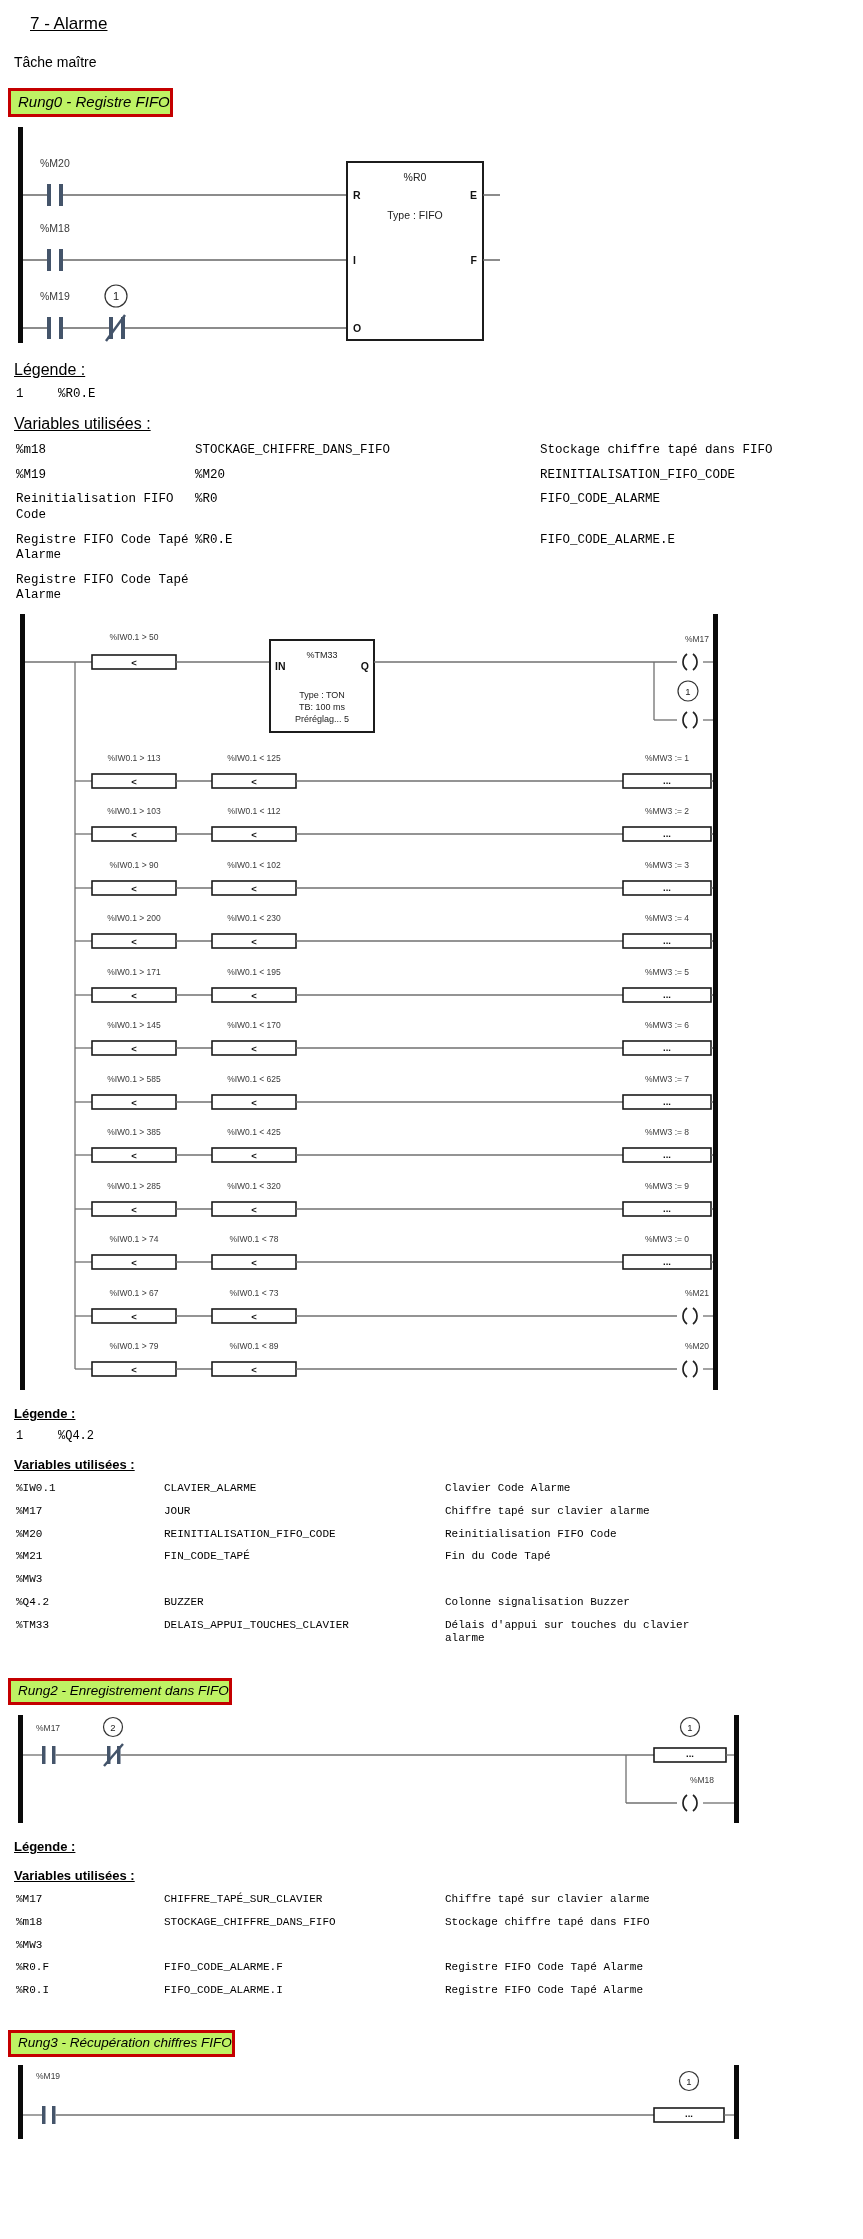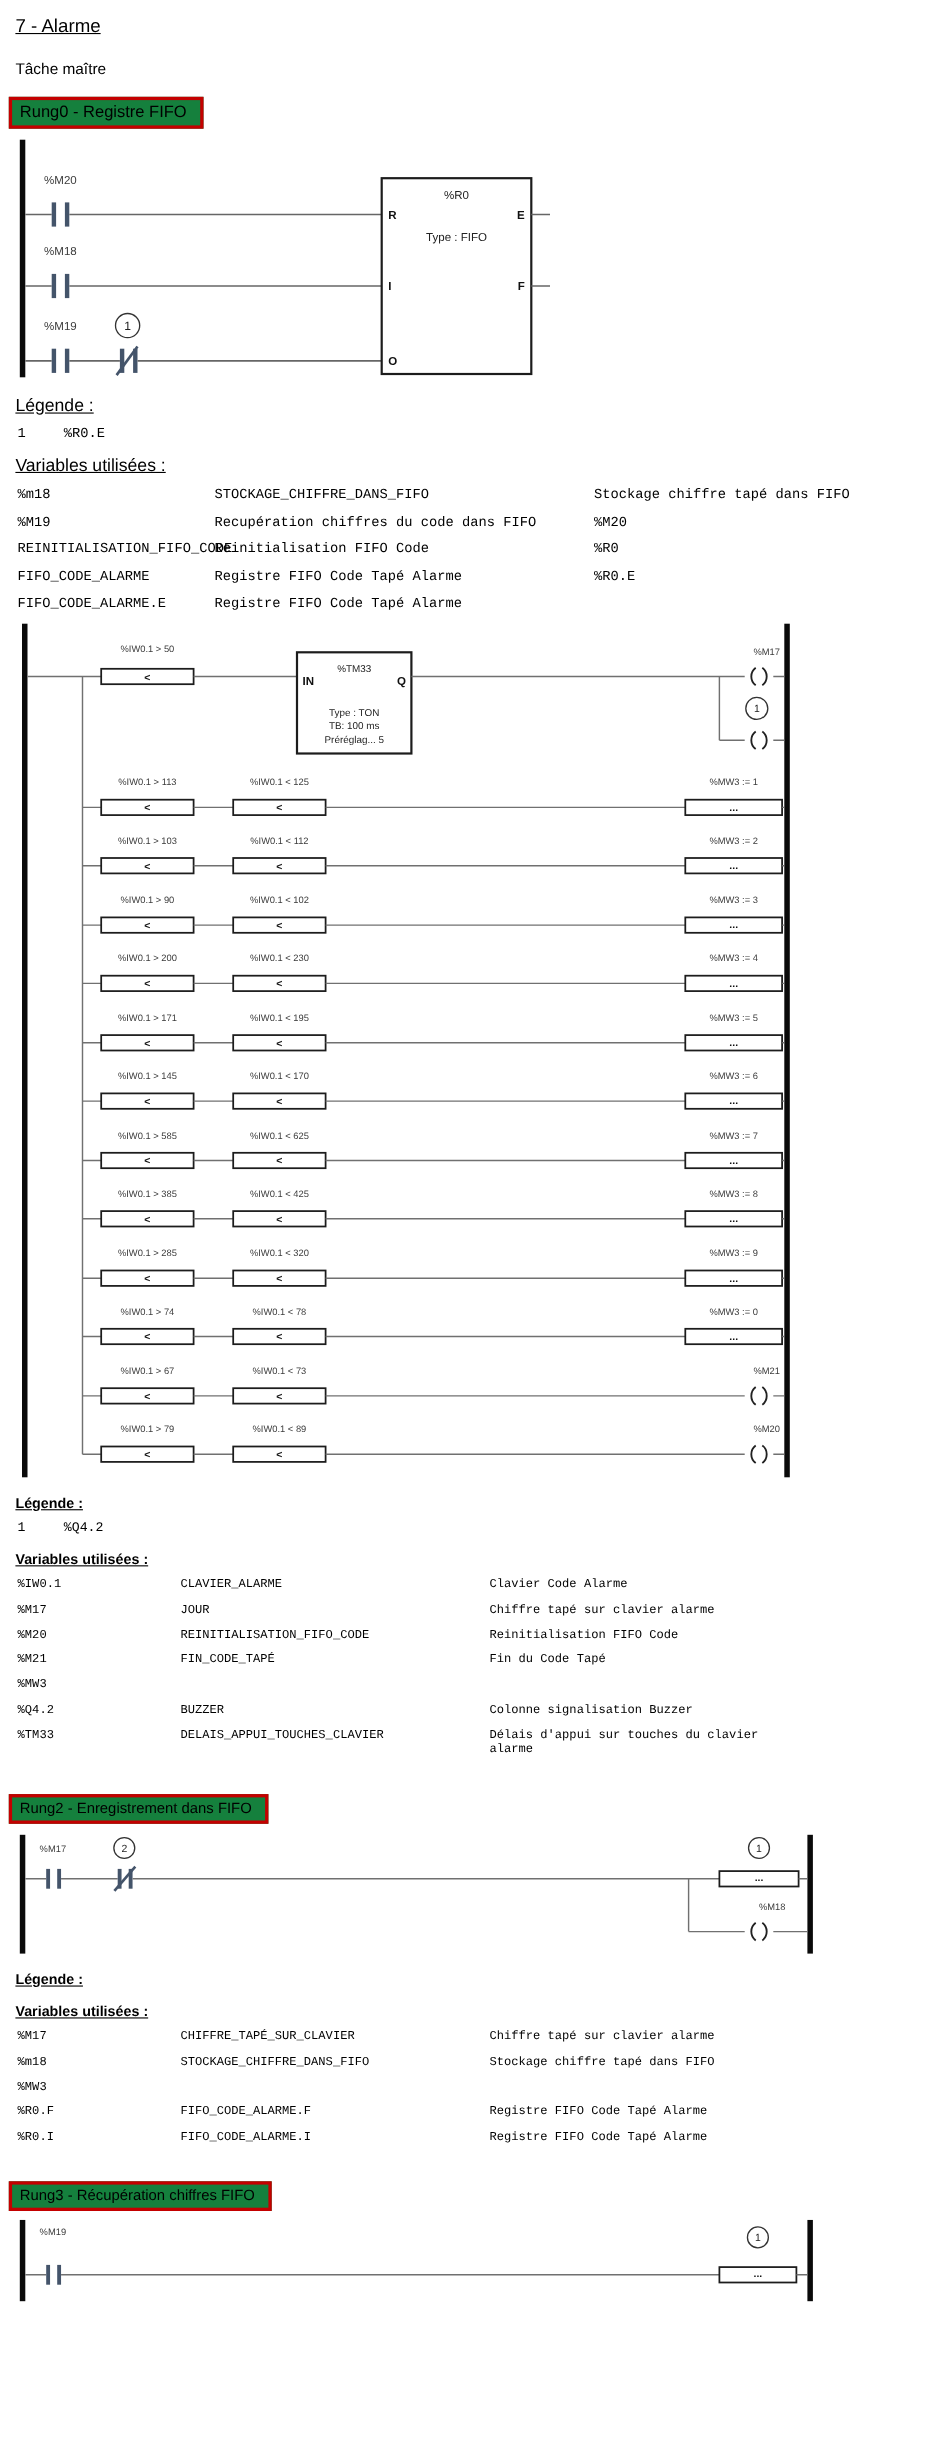--- a/index.html
+++ b/index.html
@@ -1,23 +1,23 @@
 <!DOCTYPE html>
 <html><head>
 <meta charset="utf-8">
 <style>
   html,body{margin:0;padding:0;background:#fff;}
   body{width:863px;font-family:"Liberation Sans",sans-serif;color:#000;}
   .page{padding:6px 0 30px 0;}
 
-  .page-title{font-size:17px;text-decoration:underline;margin:8px 0 0 14px;}
+  .page-title{font-size:17px;text-decoration:underline;margin:8px 0 0 30px;}
   .subtitle{font-size:14px;margin:20px 0 0 14px;}
 
-  .rung-box{display:inline-block;border:3px solid #c40000;padding:2px 12px 4px 7px;
-    margin:18px 0 0 8px;background:#15803d;}
+  .rung-box{display:inline-block;border:3px solid #c40000;padding:2px 0 4px 7px;
+    font-style:italic;margin:18px 0 0 8px;background:#bef264;}
   .rung-box.lg{font-size:15px;}
   .rung-box.sm{font-size:13.5px;}
 
   .section-h{text-decoration:underline;margin:14px 0 0 14px;}
   .section-h.lg{font-size:16px;}
   .section-h.sm{font-size:13px;font-weight:bold;}
 
   .legend-block{margin:8px 0 0 16px;font-family:"Liberation Mono",monospace;}
   .legend-line{margin-top:6px;font-size:12px;}
   .legend-line .num{display:inline-block;width:42px;}
@@ -103,21 +103,20 @@
   <div class="legend-block lg-mono" id="legend-r0">
       <div class="legend-line"><span class="num">1</span><span>%R0.E</span></div>
     </div>
 
   <div class="section-h lg">Variables utilisées :</div>
   <div class="var-table t0" id="vars-r0">
       <span>%m18</span>
       <span>STOCKAGE_CHIFFRE_DANS_FIFO</span>
       <span>Stockage chiffre tapé dans FIFO</span>
       <span>%M19</span>
-      <span>Recupération chiffres du code dans FIFO</span>
       <span>%M20</span>
       <span>REINITIALISATION_FIFO_CODE</span>
       <span>Reinitialisation FIFO Code</span>
       <span>%R0</span>
       <span>FIFO_CODE_ALARME</span>
       <span>Registre FIFO Code Tapé Alarme</span>
       <span>%R0.E</span>
       <span>FIFO_CODE_ALARME.E</span>
       <span>Registre FIFO Code Tapé Alarme</span>
     </div>

